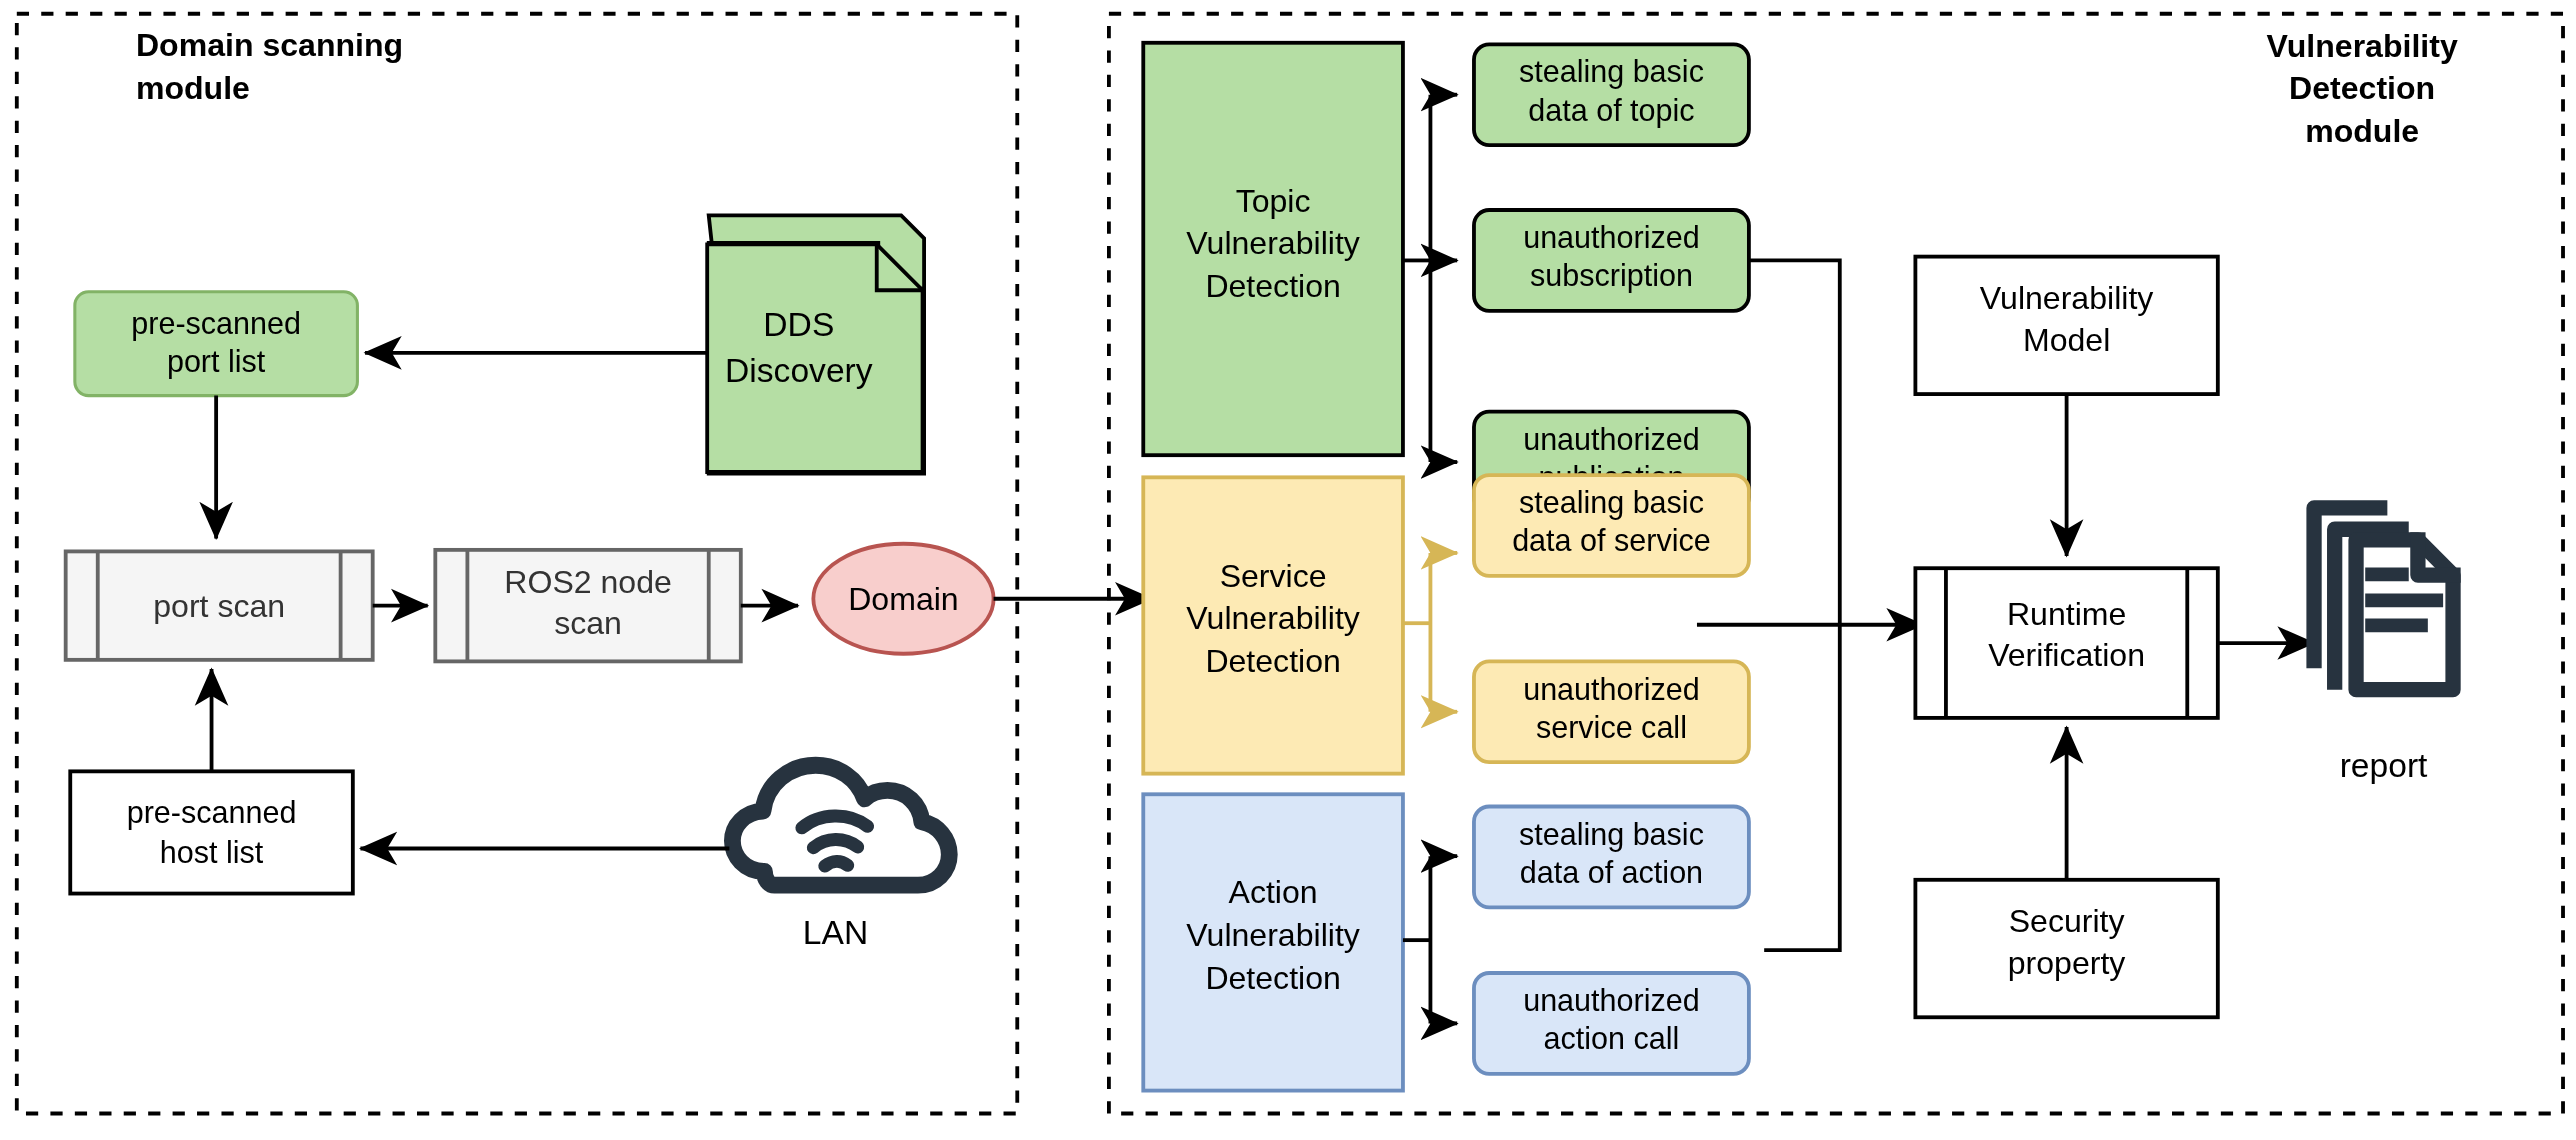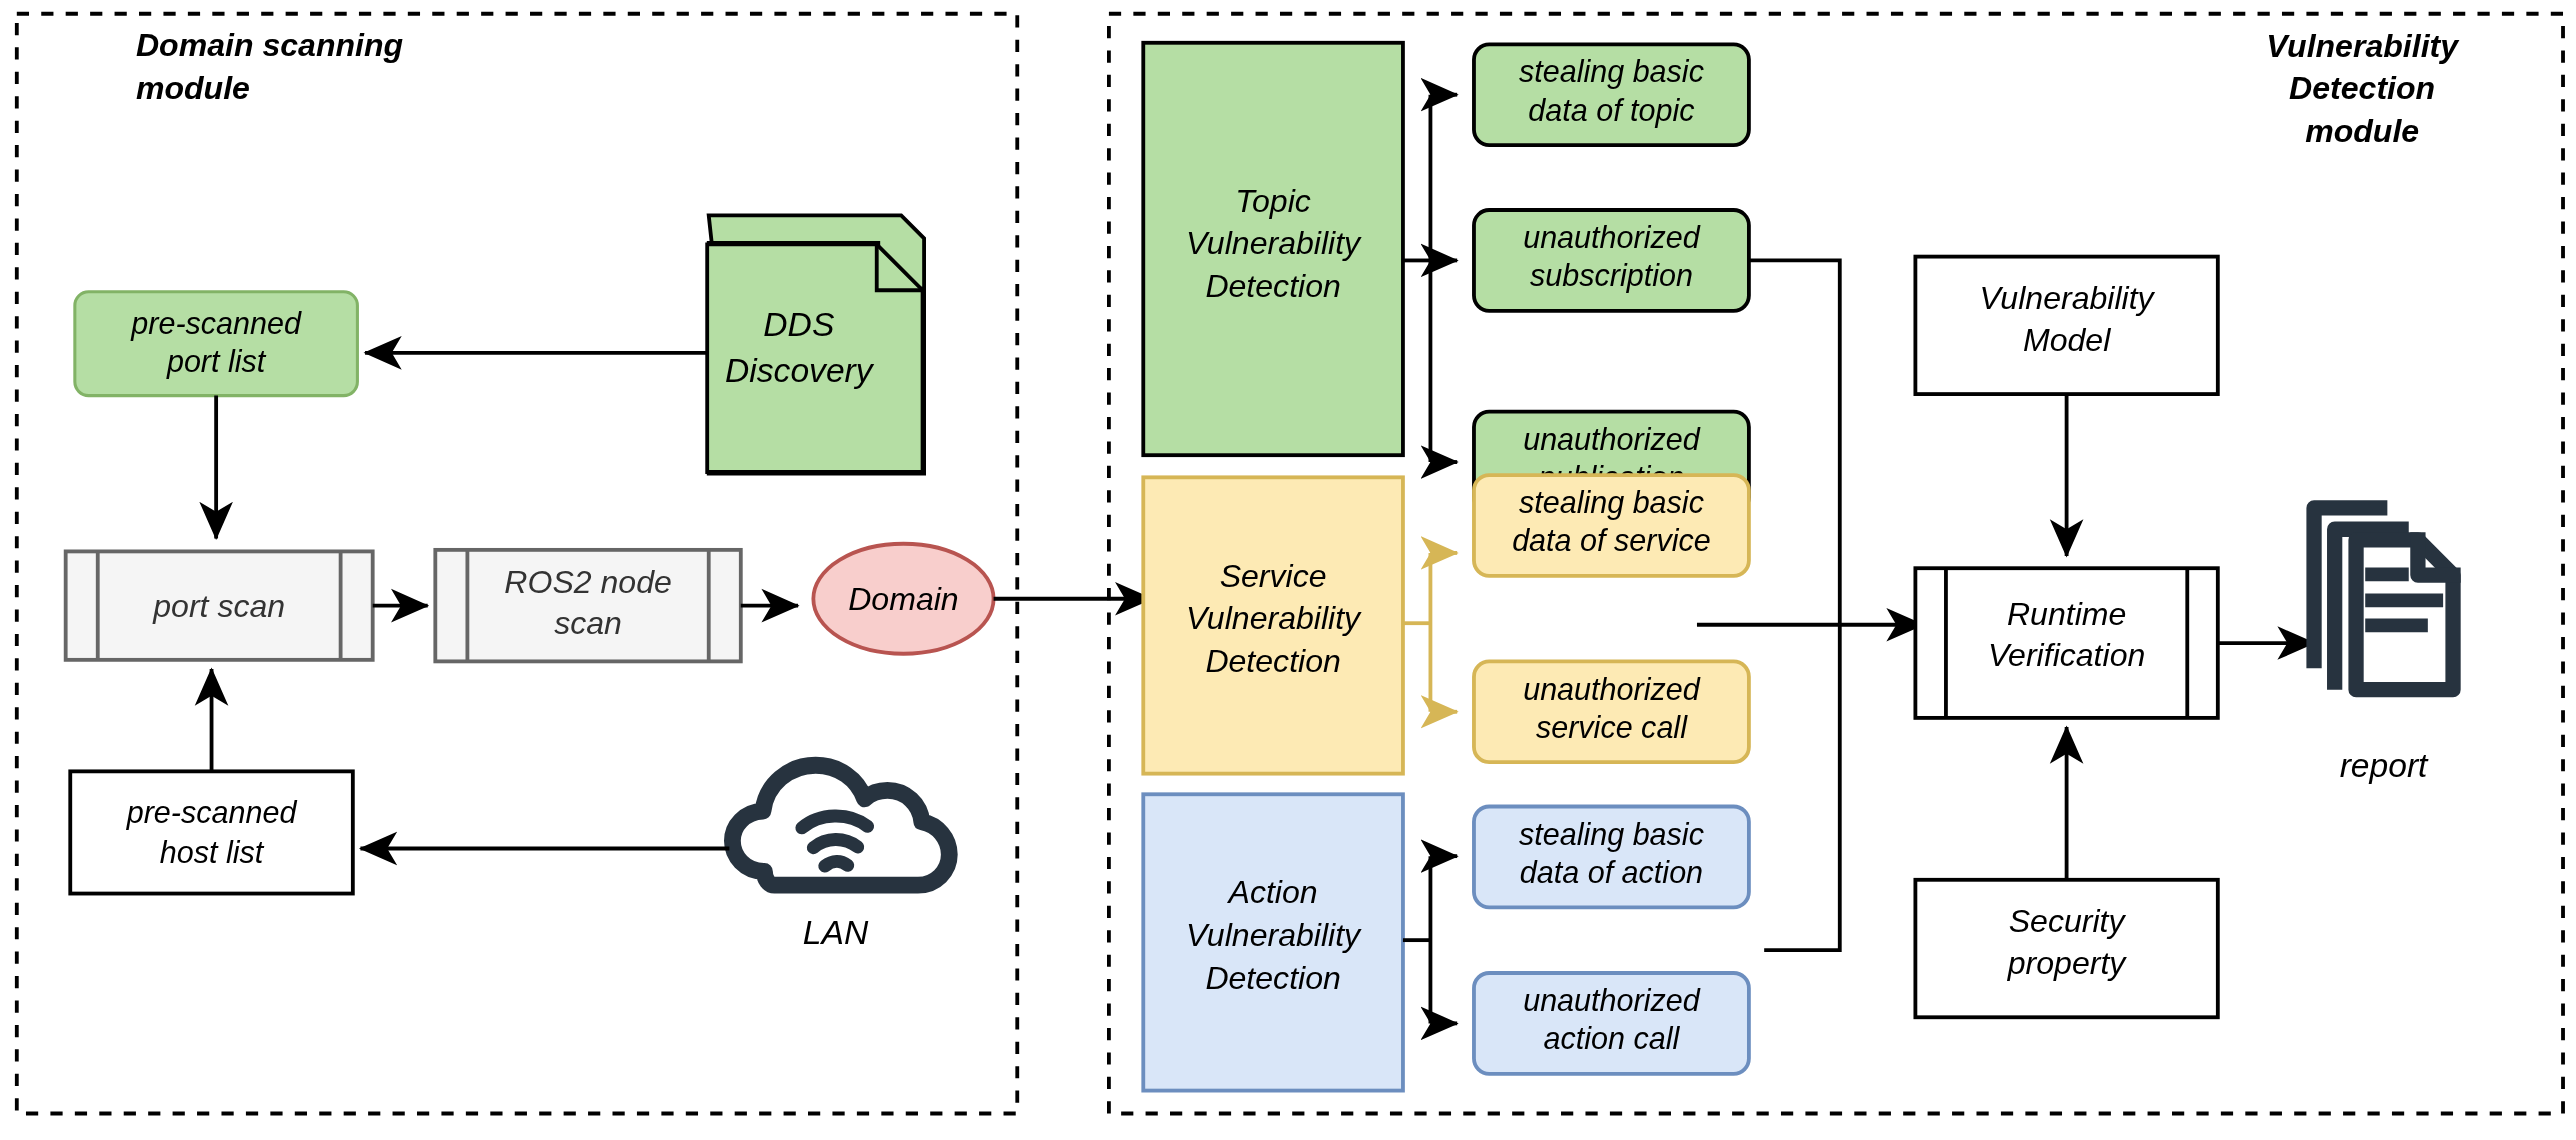--- a/index.html
+++ b/index.html
@@ -1,17 +1,17 @@
 <!DOCTYPE html>
 <html style="font-size:12.2px"><head>
 <meta charset="utf-8">
 <style>
   html,body{margin:0;padding:0;background:#ffffff;}
   body{width:2576px;height:1141px;font-family:"Liberation Sans",sans-serif;}
-  #stage{position:relative;width:2576px;height:1141px;overflow:hidden;font-style:italic;}
+  #stage{position:relative;width:2576px;height:1141px;overflow:hidden;}
   svg{display:block;}
   text{font-family:"Liberation Sans",sans-serif;}
 </style>
 </head>
 <body>
 
 <div id="stage">
 <svg width="2576" height="1141" viewBox="0 0 3373 1494" xmlns="http://www.w3.org/2000/svg">
 
   <defs>

